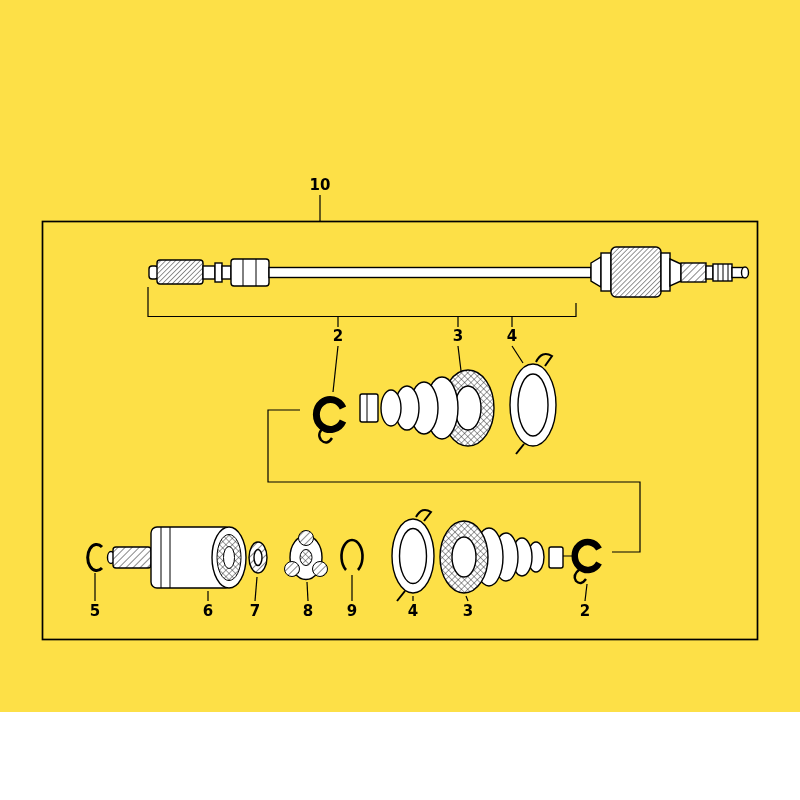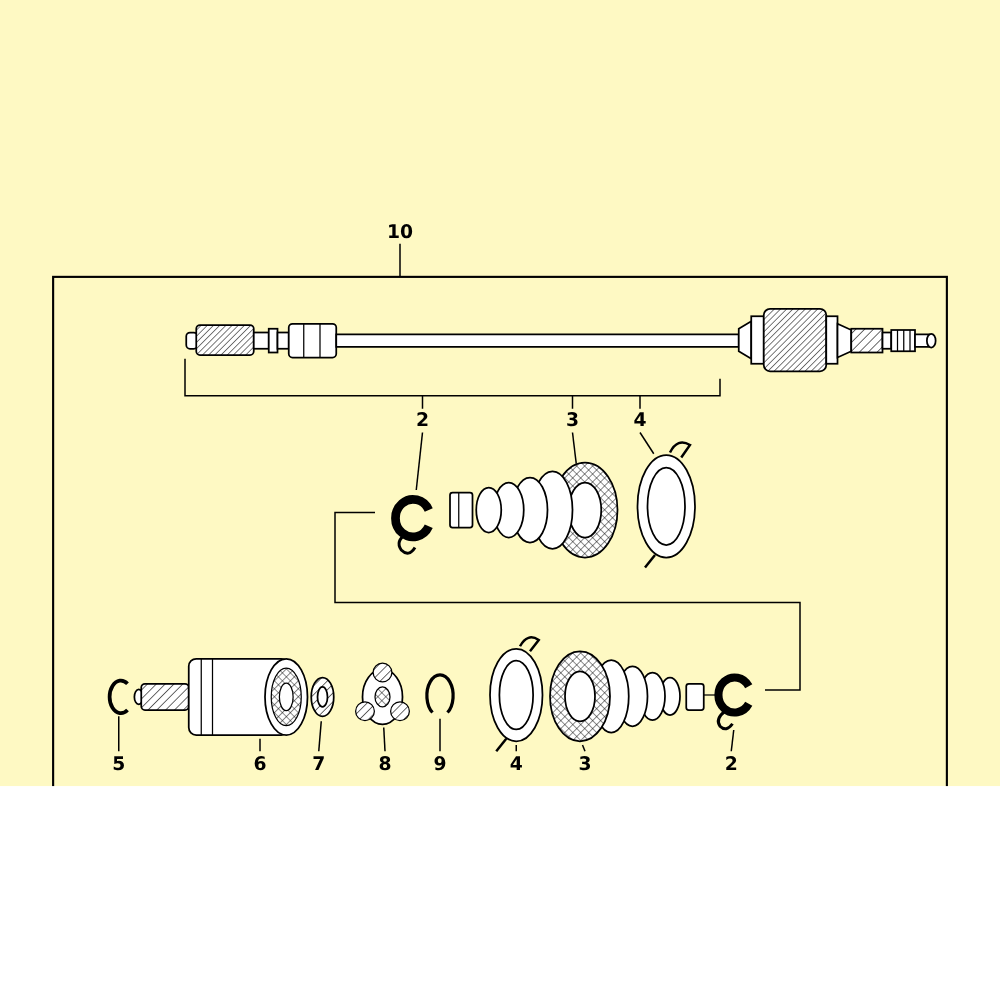--- a/index.html
+++ b/index.html
@@ -1,16 +1,16 @@
 <!DOCTYPE html>
 <html><head>
 <meta charset="utf-8">
 <style>
   html,body{margin:0;padding:0;background:#ffffff;}
-  .page{width:800px;height:629px;background:#fef9c3;position:relative;overflow:hidden;}
+  .page{width:800px;height:712px;background:#fde047;position:relative;overflow:hidden;}
   svg{display:block;}
   .frame{fill:none;stroke:#000;stroke-width:1.7;}
   .s{stroke:#000;stroke-width:1.4;}
   .s1{stroke:#000;stroke-width:1;}
   .leader{stroke:#000;stroke-width:1.2;fill:none;}
   text.callout{font-family:"DejaVu Sans",sans-serif;font-size:15px;font-weight:600;fill:#000;text-anchor:middle;}
 </style>
 </head>
 <body>
 

